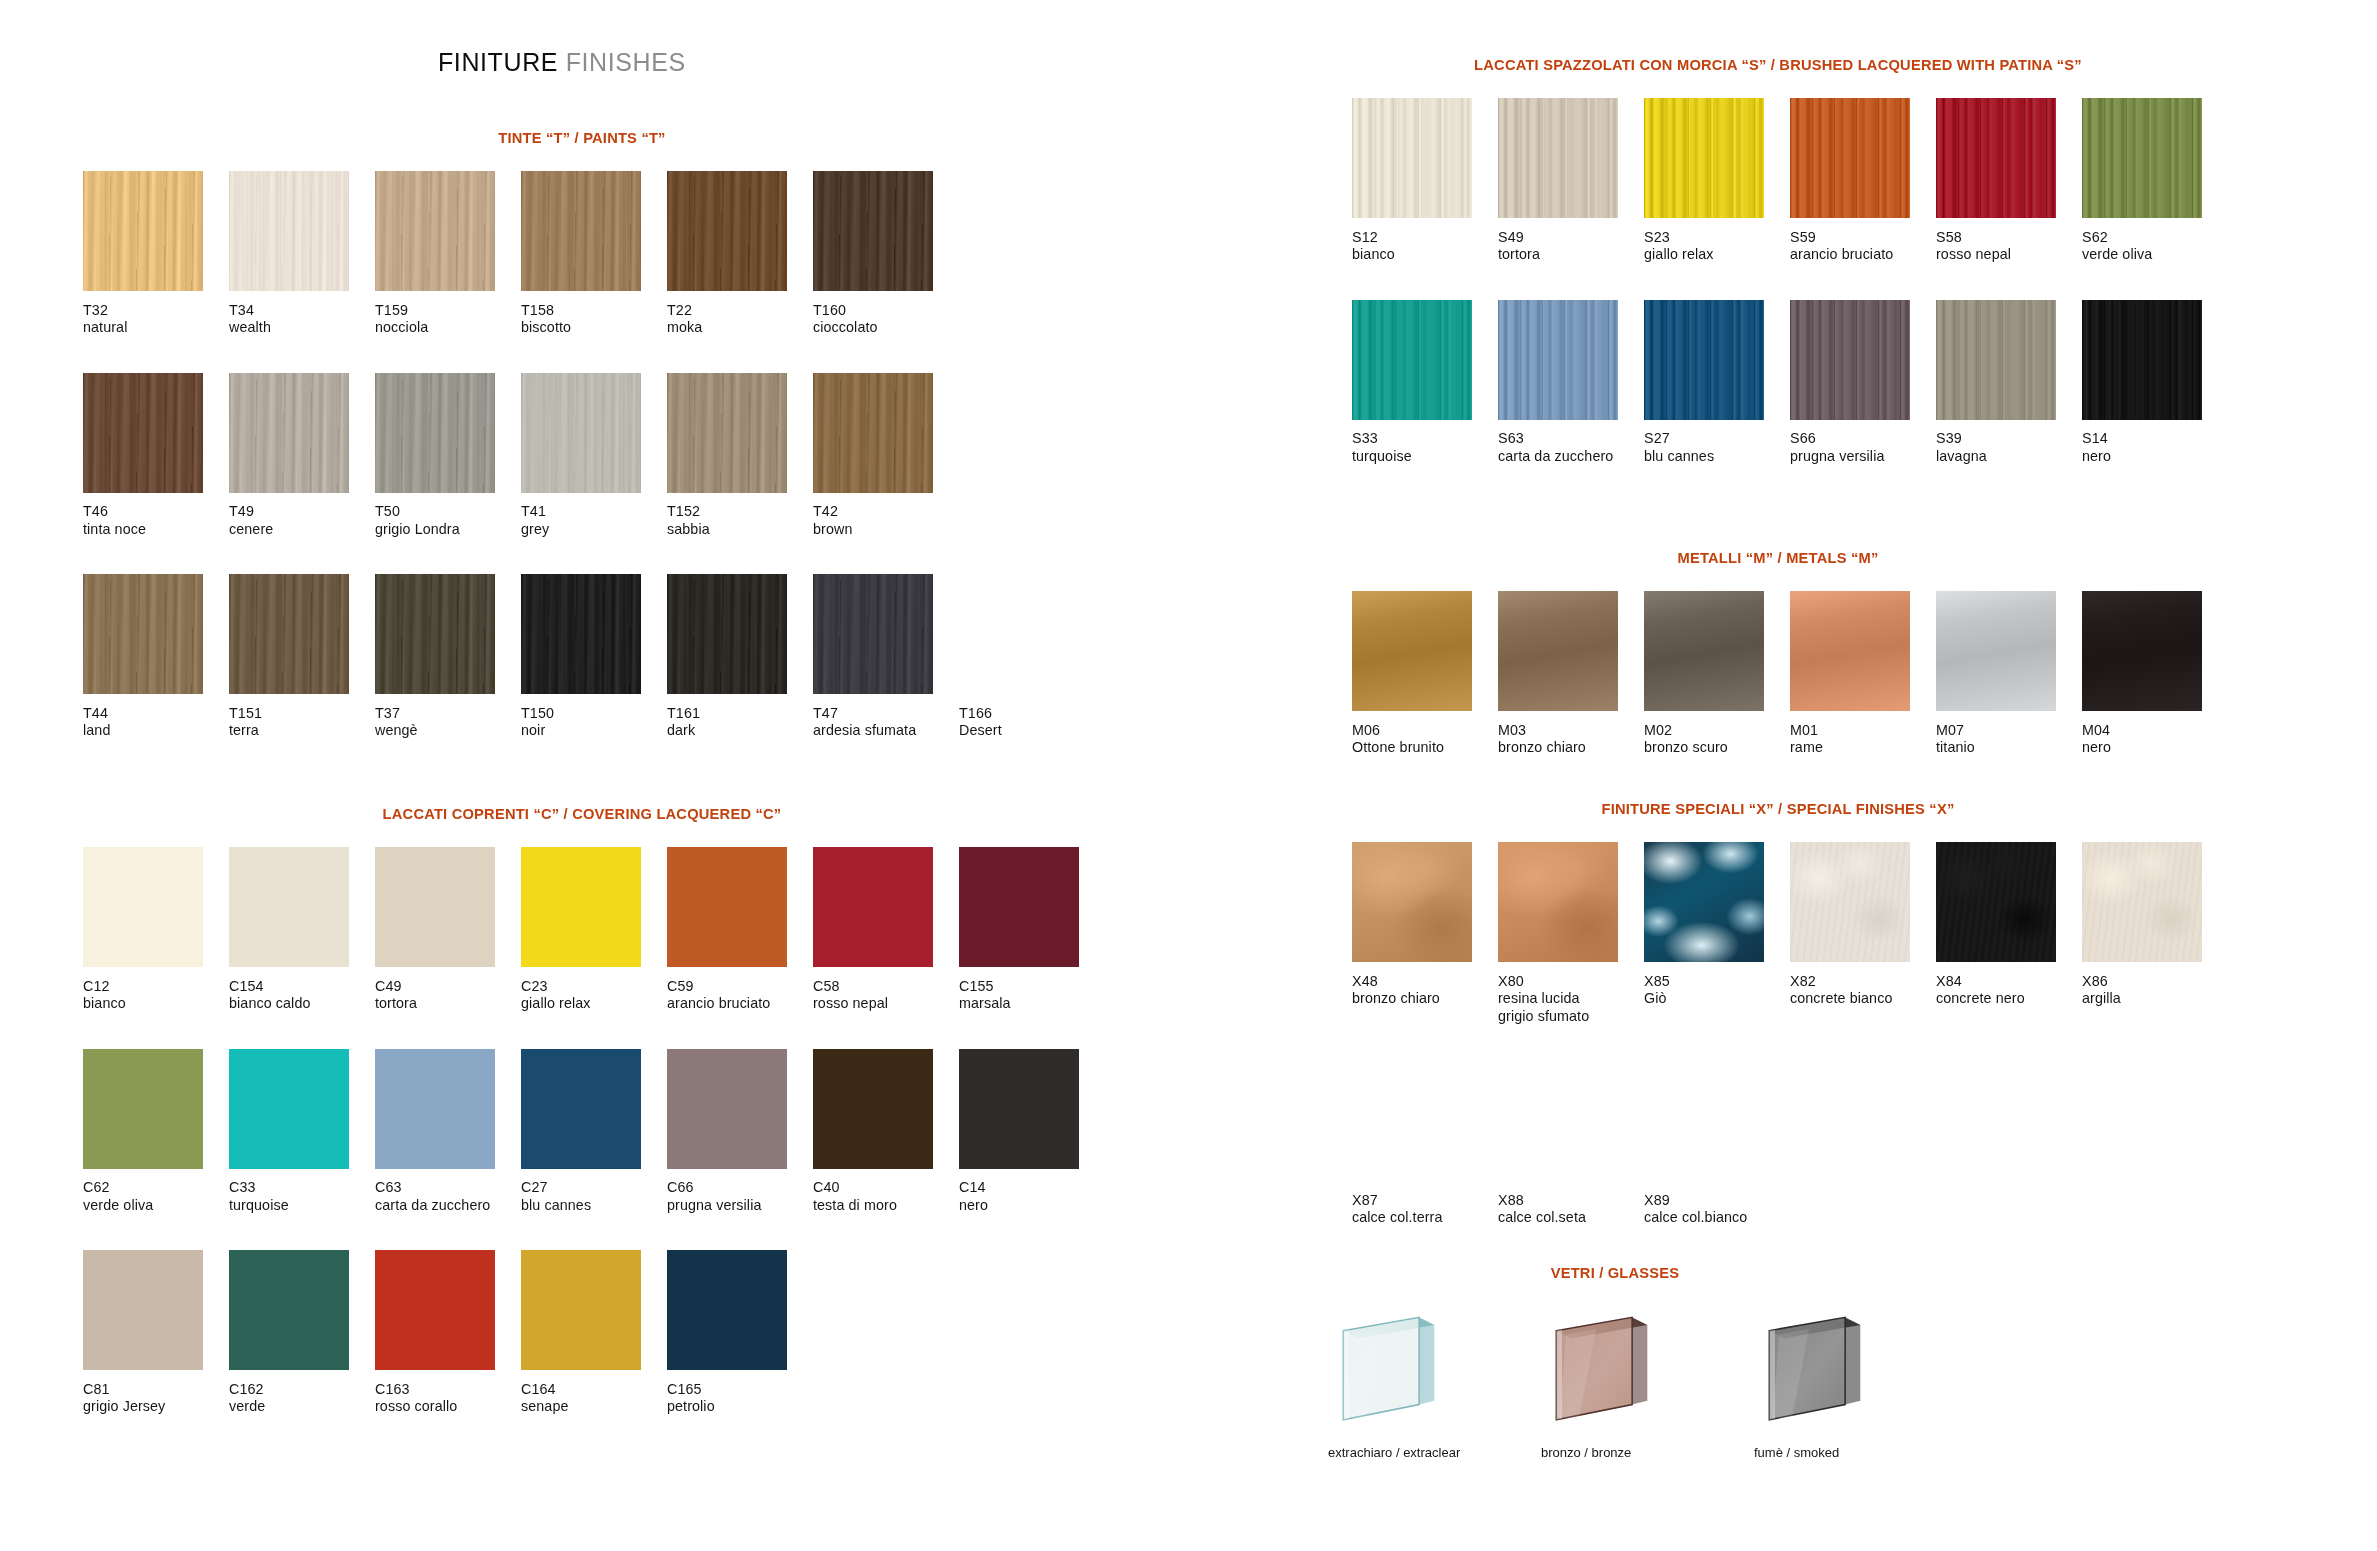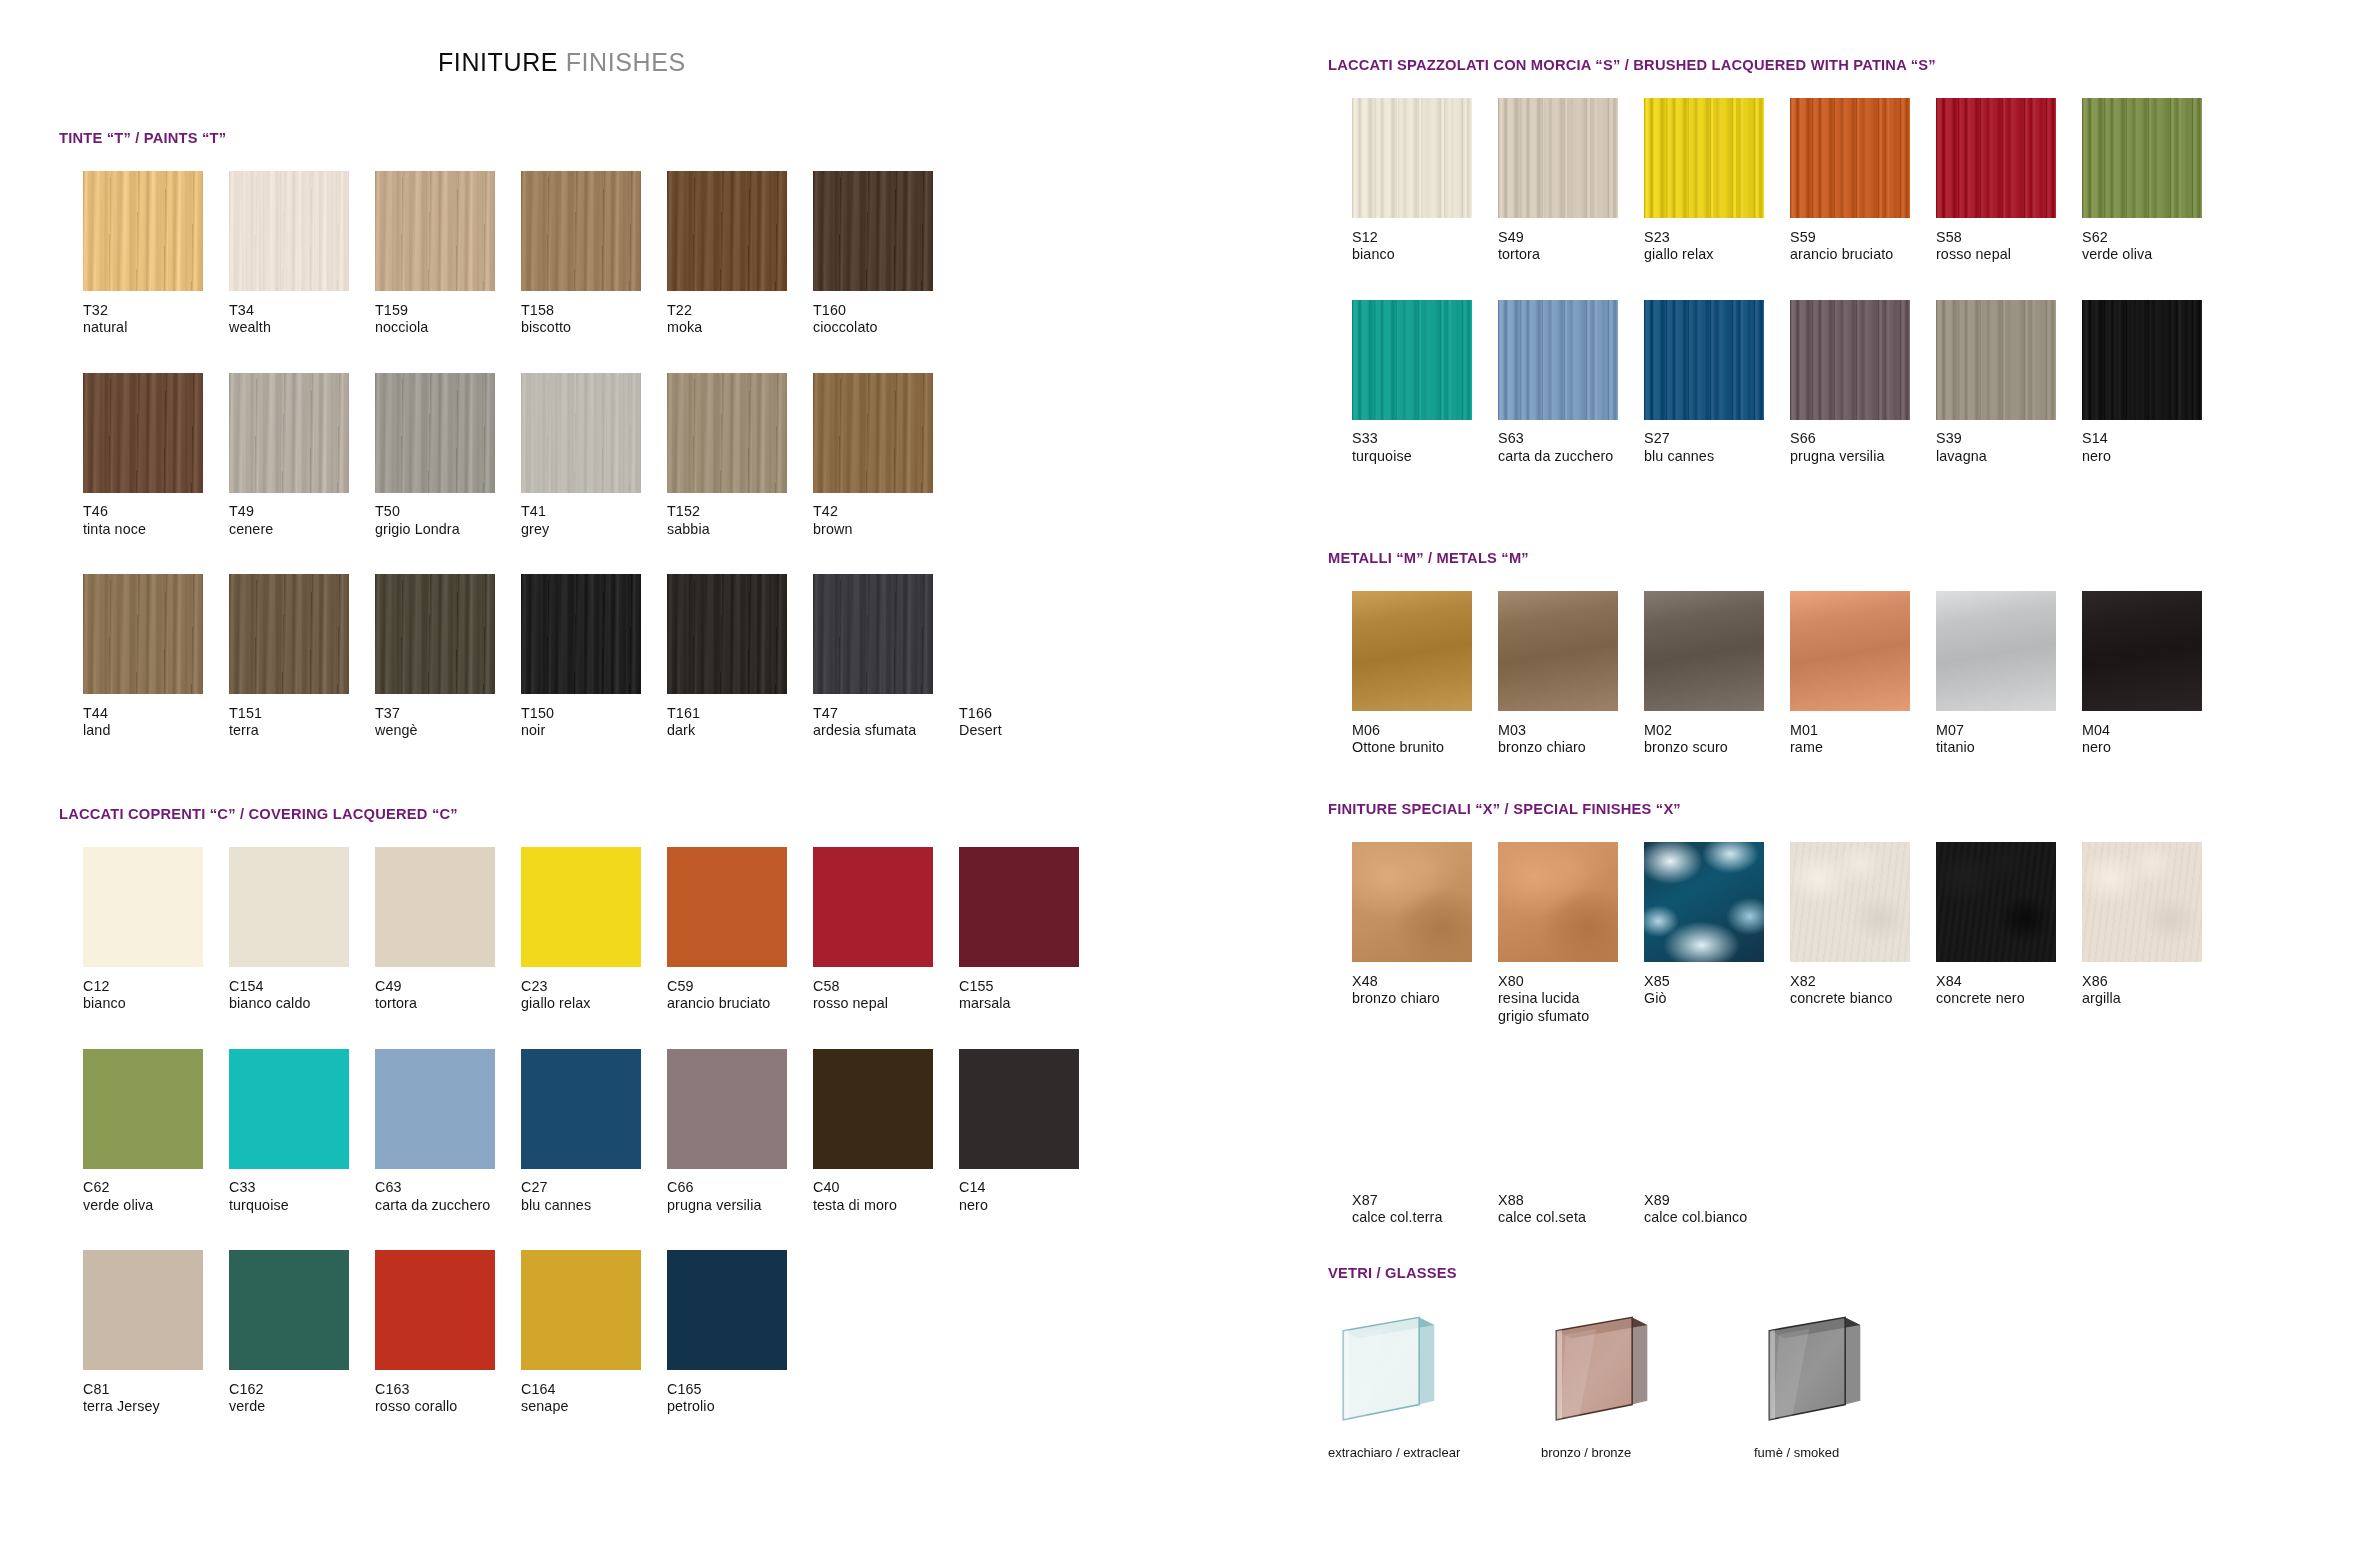--- a/index.html
+++ b/index.html
@@ -23,23 +23,24 @@
     position: absolute; left: 438px; top: 48px;
     font-family: "Liberation Sans Narrow", "Liberation Sans", sans-serif;
     font-size: 25px; letter-spacing: 0.6px; white-space: nowrap;
   }
   .main-title .t1 { font-weight: normal; color: #0d0d0d; }
   .main-title .t2 { font-weight: normal; color: #8c8c8c; }
 
   
   .sect-title {
     font-family: "Liberation Sans Narrow", "Liberation Sans", sans-serif;
-    font-weight: bold; font-size: 14.7px; color: #701a75;
+    font-weight: bold; font-size: 14.7px; color: #c2410c;
     letter-spacing: 0.2px; white-space: nowrap;
     margin: 0 0 25px 0;
+    text-align: center;
   }
 
   
   .row { display: flex; margin-bottom: 5.7px; padding-left: 24px; }
   .cell { width: 146px; flex: 0 0 146px; }
   .sw {
     width: 120px; height: 120px;
     position: relative; overflow: hidden;
     background-repeat: no-repeat;
   }
@@ -349,21 +350,21 @@
                 <span class="code">C14</span>
                 <span class="name">nero</span>
               </div>
             </div>
           </div>
           <div class="row grid-block">
             <div class="cell">
               <div class="sw flat" style="background: rgb(200, 185, 168);"></div>
               <div class="labels">
                 <span class="code">C81</span>
-                <span class="name">terra Jersey</span>
+                <span class="name">grigio Jersey</span>
               </div>
             </div>
             <div class="cell">
               <div class="sw flat" style="background: rgb(45, 98, 87);"></div>
               <div class="labels">
                 <span class="code">C162</span>
                 <span class="name">verde</span>
               </div>
             </div>
             <div class="cell">

